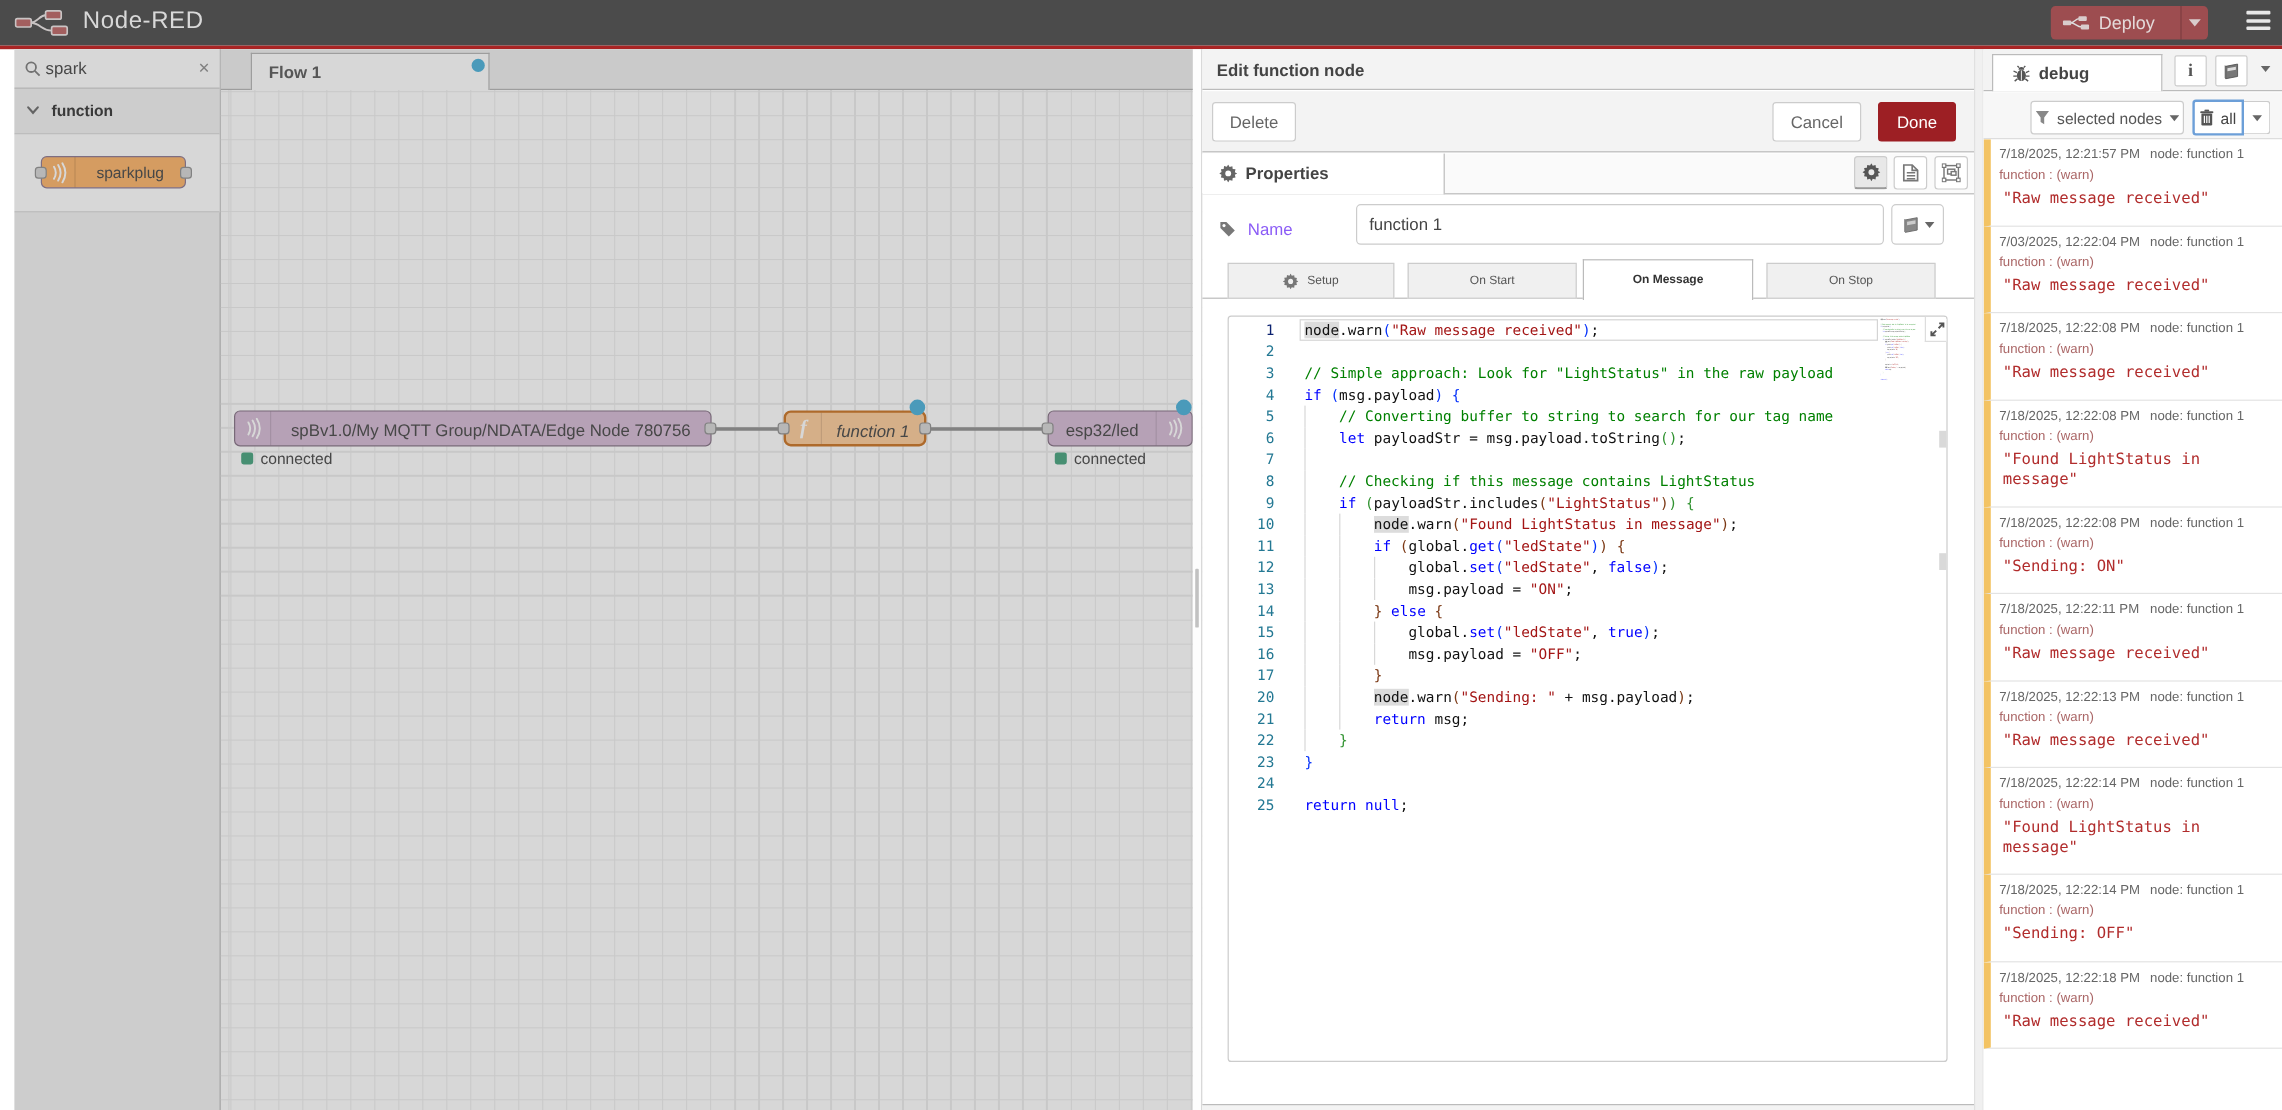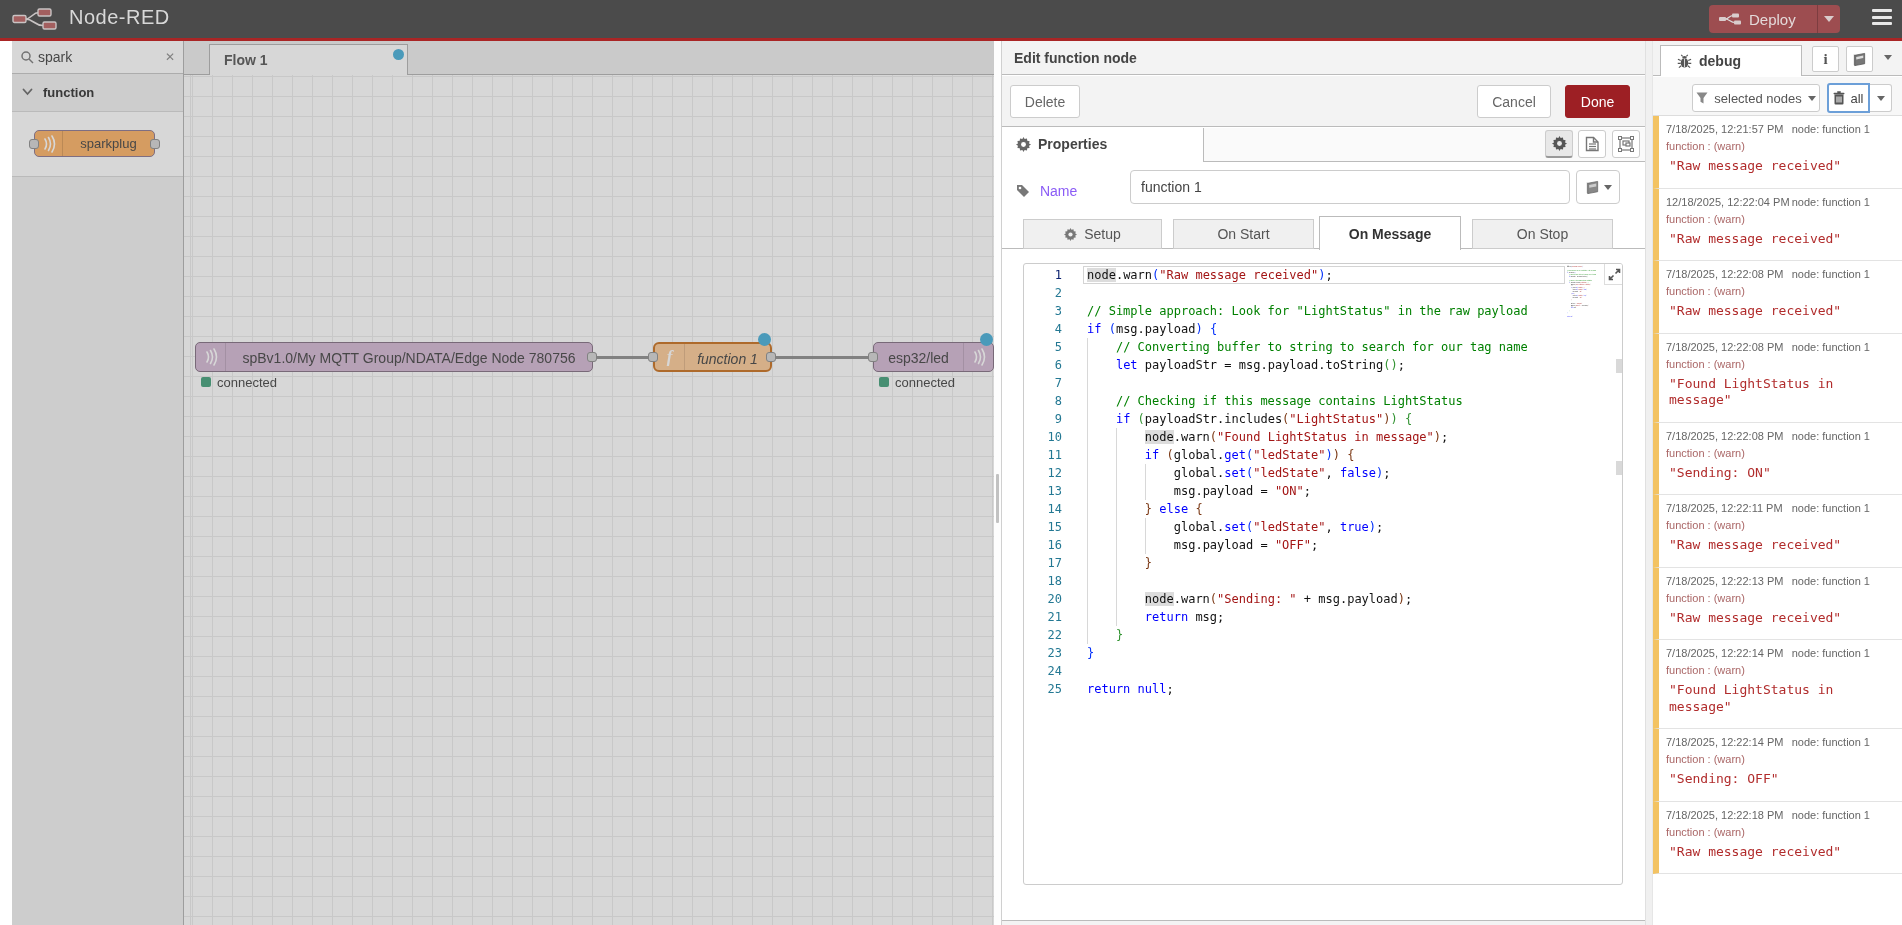--- a/index.html
+++ b/index.html
@@ -88,21 +88,21 @@
   #btn-doc { left:576px; }
   #btn-expand { left:610px; }
   #name-row { position:absolute; left:0; top:121px; width:643px; height:62px; }
   #name-label { position:absolute; left:14px; top:21px; font-size:14px; color:#8b5cf6; }
   #name-label svg { vertical-align:-2px; margin-right:6px; }
   #name-input { position:absolute; left:128px; top:8px; width:440px; height:34px; border:1px solid #ccc; border-radius:4px;
     font-size:14px; color:#444; padding:0 10px; font-family:"Liberation Sans",sans-serif; outline:none; }
   #name-book-btn { position:absolute; left:574px; top:8px; width:44px; height:34px; background:#fff; border:1px solid #ccc;
     border-radius:4px; display:flex; align-items:center; justify-content:center; gap:4px; cursor:pointer; }
   #func-tabs { position:absolute; left:0; top:178px; width:643px; height:30px; border-bottom:1px solid #bbb; }
-  .ftab { position:absolute; top:0px; height:30px; background:#f0f0f0; border:1px solid #ccc; font-size:14px; color:#555;
+  .ftab { position:absolute; top:0px; height:30px; background:#f0f0f0; border:1px solid #ccc; font-size:10px; color:#555;
     display:flex; align-items:center; justify-content:center; gap:7px; cursor:pointer; }
   .ftab.active { top:-3px; height:34px; background:#fff; border-color:#bbb; border-bottom:none; font-weight:bold; color:#333; z-index:2; }
   #ftab-0 { left:21px; width:139px; }
   #ftab-1 { left:171px; width:141px; }
   #ftab-2 { left:317px; width:142px; }
   #ftab-3 { left:470px; width:141px; }
 
   
   #editor { position:absolute; left:21px; top:222px; width:600px; height:622px; border:1px solid #ccc; border-radius:3px;
     background:#fff; overflow:hidden; }
@@ -357,21 +357,20 @@
           <div class="cl"><span class="guide" style="left:63px"></span><span class="ln">8</span><span class="lc"><span class="tk-d">    </span><span class="tk-c">// Checking if this message contains LightStatus</span></span></div>
           <div class="cl"><span class="guide" style="left:63px"></span><span class="ln">9</span><span class="lc"><span class="tk-d">    </span><span class="tk-k">if</span><span class="tk-d"> </span><span class="tk-b1">(</span><span class="tk-d">payloadStr</span><span class="tk-d">.</span><span class="tk-d">includes</span><span class="tk-b2">(</span><span class="tk-s">"LightStatus"</span><span class="tk-b2">)</span><span class="tk-b1">)</span><span class="tk-d"> </span><span class="tk-b1">{</span></span></div>
           <div class="cl"><span class="guide" style="left:63px"></span><span class="guide" style="left:91.8984px"></span><span class="ln">10</span><span class="lc"><span class="tk-d">        </span><span class="tk-d tk-hl">node</span><span class="tk-d">.</span><span class="tk-d">warn</span><span class="tk-b2">(</span><span class="tk-s">"Found LightStatus in message"</span><span class="tk-b2">)</span><span class="tk-d">;</span></span></div>
           <div class="cl"><span class="guide" style="left:63px"></span><span class="guide" style="left:91.8984px"></span><span class="ln">11</span><span class="lc"><span class="tk-d">        </span><span class="tk-k">if</span><span class="tk-d"> </span><span class="tk-b2">(</span><span class="tk-d">global</span><span class="tk-d">.</span><span class="tk-k">get</span><span class="tk-b0">(</span><span class="tk-s">"ledState"</span><span class="tk-b0">)</span><span class="tk-b2">)</span><span class="tk-d"> </span><span class="tk-b2">{</span></span></div>
           <div class="cl"><span class="guide" style="left:63px"></span><span class="guide" style="left:91.8984px"></span><span class="guide" style="left:120.79679999999999px"></span><span class="ln">12</span><span class="lc"><span class="tk-d">            </span><span class="tk-d">global</span><span class="tk-d">.</span><span class="tk-k">set</span><span class="tk-b0">(</span><span class="tk-s">"ledState"</span><span class="tk-d">, </span><span class="tk-k">false</span><span class="tk-b0">)</span><span class="tk-d">;</span></span></div>
           <div class="cl"><span class="guide" style="left:63px"></span><span class="guide" style="left:91.8984px"></span><span class="guide" style="left:120.79679999999999px"></span><span class="ln">13</span><span class="lc"><span class="tk-d">            </span><span class="tk-d">msg</span><span class="tk-d">.</span><span class="tk-d">payload</span><span class="tk-d"> = </span><span class="tk-s">"ON"</span><span class="tk-d">;</span></span></div>
           <div class="cl"><span class="guide" style="left:63px"></span><span class="guide" style="left:91.8984px"></span><span class="ln">14</span><span class="lc"><span class="tk-d">        </span><span class="tk-b2">}</span><span class="tk-d"> </span><span class="tk-k">else</span><span class="tk-d"> </span><span class="tk-b2">{</span></span></div>
           <div class="cl"><span class="guide" style="left:63px"></span><span class="guide" style="left:91.8984px"></span><span class="guide" style="left:120.79679999999999px"></span><span class="ln">15</span><span class="lc"><span class="tk-d">            </span><span class="tk-d">global</span><span class="tk-d">.</span><span class="tk-k">set</span><span class="tk-b0">(</span><span class="tk-s">"ledState"</span><span class="tk-d">, </span><span class="tk-k">true</span><span class="tk-b0">)</span><span class="tk-d">;</span></span></div>
           <div class="cl"><span class="guide" style="left:63px"></span><span class="guide" style="left:91.8984px"></span><span class="guide" style="left:120.79679999999999px"></span><span class="ln">16</span><span class="lc"><span class="tk-d">            </span><span class="tk-d">msg</span><span class="tk-d">.</span><span class="tk-d">payload</span><span class="tk-d"> = </span><span class="tk-s">"OFF"</span><span class="tk-d">;</span></span></div>
           <div class="cl"><span class="guide" style="left:63px"></span><span class="guide" style="left:91.8984px"></span><span class="ln">17</span><span class="lc"><span class="tk-d">        </span><span class="tk-b2">}</span></span></div>
-          <div class="cl"><span class="guide" style="left:63px"></span><span class="guide" style="left:91.8984px"></span><span class="ln">18</span><span class="lc"></span></div>
           <div class="cl"><span class="guide" style="left:63px"></span><span class="guide" style="left:91.8984px"></span><span class="ln">20</span><span class="lc"><span class="tk-d">        </span><span class="tk-d tk-hl">node</span><span class="tk-d">.</span><span class="tk-d">warn</span><span class="tk-b2">(</span><span class="tk-s">"Sending: "</span><span class="tk-d"> + </span><span class="tk-d">msg</span><span class="tk-d">.</span><span class="tk-d">payload</span><span class="tk-b2">)</span><span class="tk-d">;</span></span></div>
           <div class="cl"><span class="guide" style="left:63px"></span><span class="guide" style="left:91.8984px"></span><span class="ln">21</span><span class="lc"><span class="tk-d">        </span><span class="tk-k">return</span><span class="tk-d"> </span><span class="tk-d">msg</span><span class="tk-d">;</span></span></div>
           <div class="cl"><span class="guide" style="left:63px"></span><span class="ln">22</span><span class="lc"><span class="tk-d">    </span><span class="tk-b1">}</span></span></div>
           <div class="cl"><span class="ln">23</span><span class="lc"><span class="tk-b0">}</span></span></div>
           <div class="cl"><span class="ln">24</span><span class="lc"></span></div>
           <div class="cl"><span class="ln">25</span><span class="lc"><span class="tk-k">return</span><span class="tk-d"> </span><span class="tk-k">null</span><span class="tk-d">;</span></span></div>
         </div>
       <div id="minimap">
           <div id="minimap-inner">
             <div class="cl"><span class="lc" style="left:2px"><span class="tk-d tk-hl">node</span><span class="tk-d">.</span><span class="tk-d">warn</span><span class="tk-b0">(</span><span class="tk-s">"Raw message received"</span><span class="tk-b0">)</span><span class="tk-d">;</span></span></div>
@@ -465,21 +464,21 @@
         <div class="dbg-msg">
           <div class="dbg-top">
             <span class="dbg-time">7/18/2025, 12:21:57 PM</span>
             <span class="dbg-node">node: function 1</span>
           </div>
           <div class="dbg-meta">function : (warn)</div>
           <div class="dbg-body">"Raw message received"</div>
         </div>
         <div class="dbg-msg">
           <div class="dbg-top">
-            <span class="dbg-time">12/18/2025, 12:22:04 PM</span>
+            <span class="dbg-time">7/03/2025, 12:22:04 PM</span>
             <span class="dbg-node">node: function 1</span>
           </div>
           <div class="dbg-meta">function : (warn)</div>
           <div class="dbg-body">"Raw message received"</div>
         </div>
         <div class="dbg-msg">
           <div class="dbg-top">
             <span class="dbg-time">7/18/2025, 12:22:08 PM</span>
             <span class="dbg-node">node: function 1</span>
           </div>

